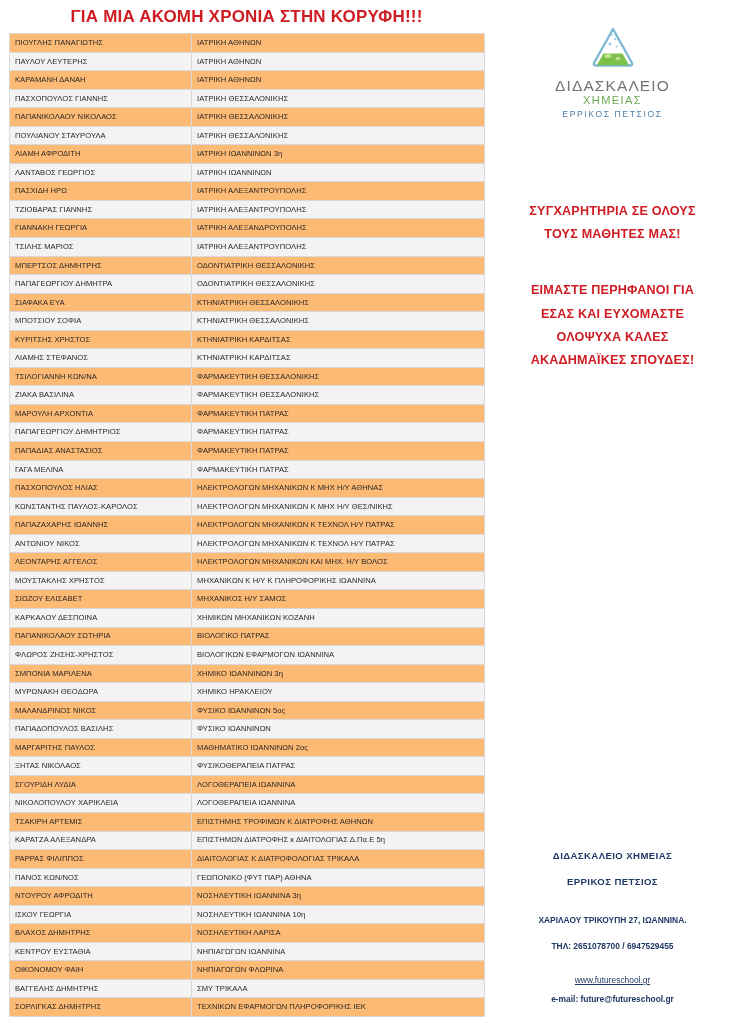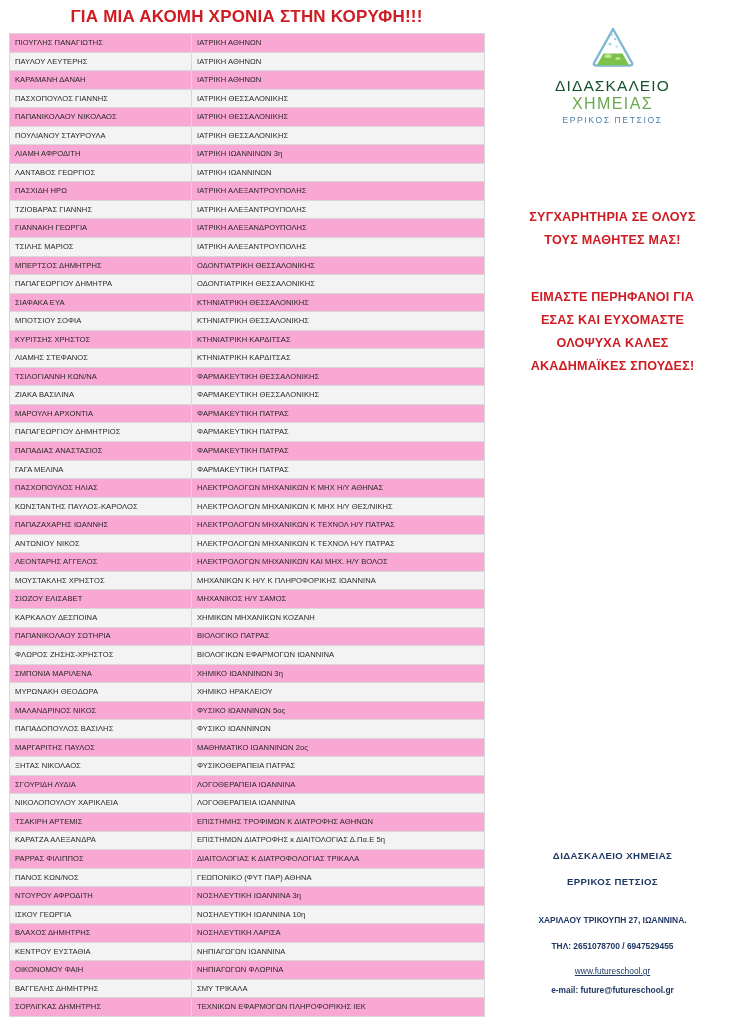--- a/index.html
+++ b/index.html
@@ -67,47 +67,47 @@
     width: 176px;
   }
   .results-table td.col-dept {
     width: 287px;
   }
   .results-table tr.alt td {
     background: #f3f3f3;
     margin-left: 20px;
   }
   .results-table tr.plain td {
-    background: #f9a8d4;
+    background: #fdba74;
   }
 
   
   .right-col {
     width: 251px;
     flex: 0 0 251px;
     position: relative;
   }
 
   .logo-block {
     margin-top: 26px;
     text-align: center;
   }
   .flask-icon {
     display: block;
     margin: 0 auto 5px auto;
   }
   .logo-line1 {
     font-size: 15.5px;
     letter-spacing: 1.1px;
-    color: #14532d;
+    color: #737373;
     font-weight: 500;
     line-height: 1.1;
   }
   .logo-line2 {
-    font-size: 16px;
+    font-size: 11px;
     letter-spacing: 1.4px;
     color: #6aa84f;
     font-weight: 500;
     line-height: 1.25;
   }
   .logo-line3 {
     font-size: 8.6px;
     letter-spacing: 1.6px;
     color: #4f7fa8;
     font-weight: 500;
@@ -158,21 +158,21 @@
   .footer-addr {
     font-size: 8.4px;
     font-weight: bold;
     line-height: 1;
     margin-bottom: 17px;
   }
   .footer-tel {
     font-size: 8.4px;
     font-weight: bold;
     line-height: 1;
-    margin-bottom: 17px;
+    margin-bottom: 26px;
   }
   .footer-web {
     font-size: 8.4px;
     font-weight: normal;
     line-height: 1;
     margin-bottom: 11px;
     text-decoration: underline;
     color: #1f3864;
   }
   .footer-email {

